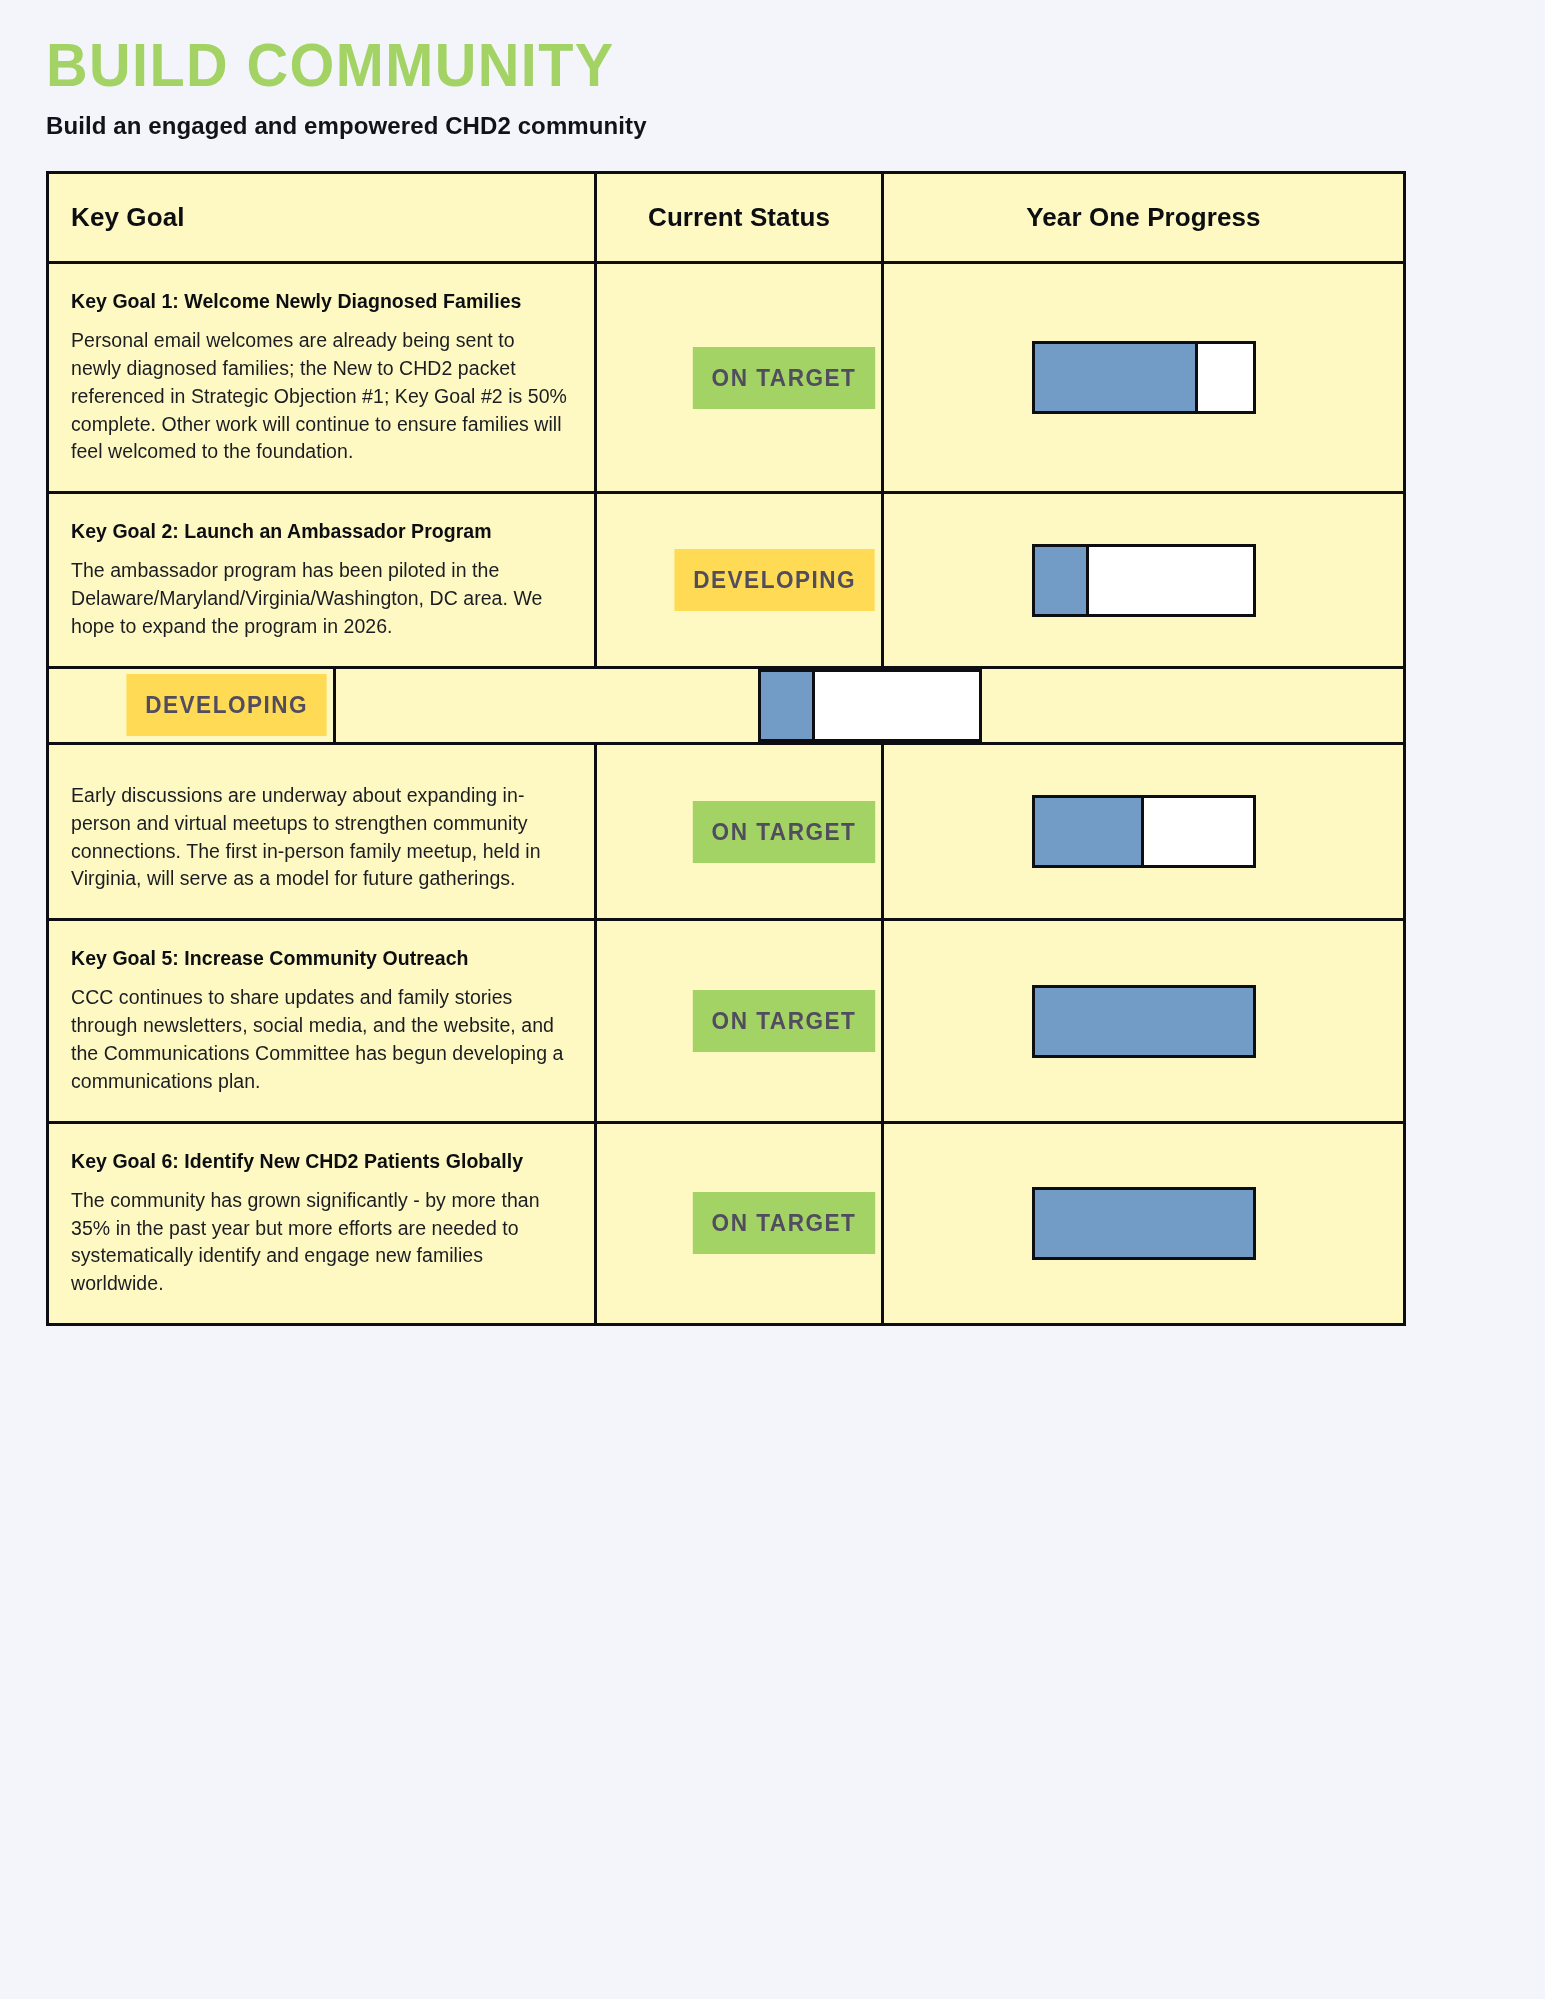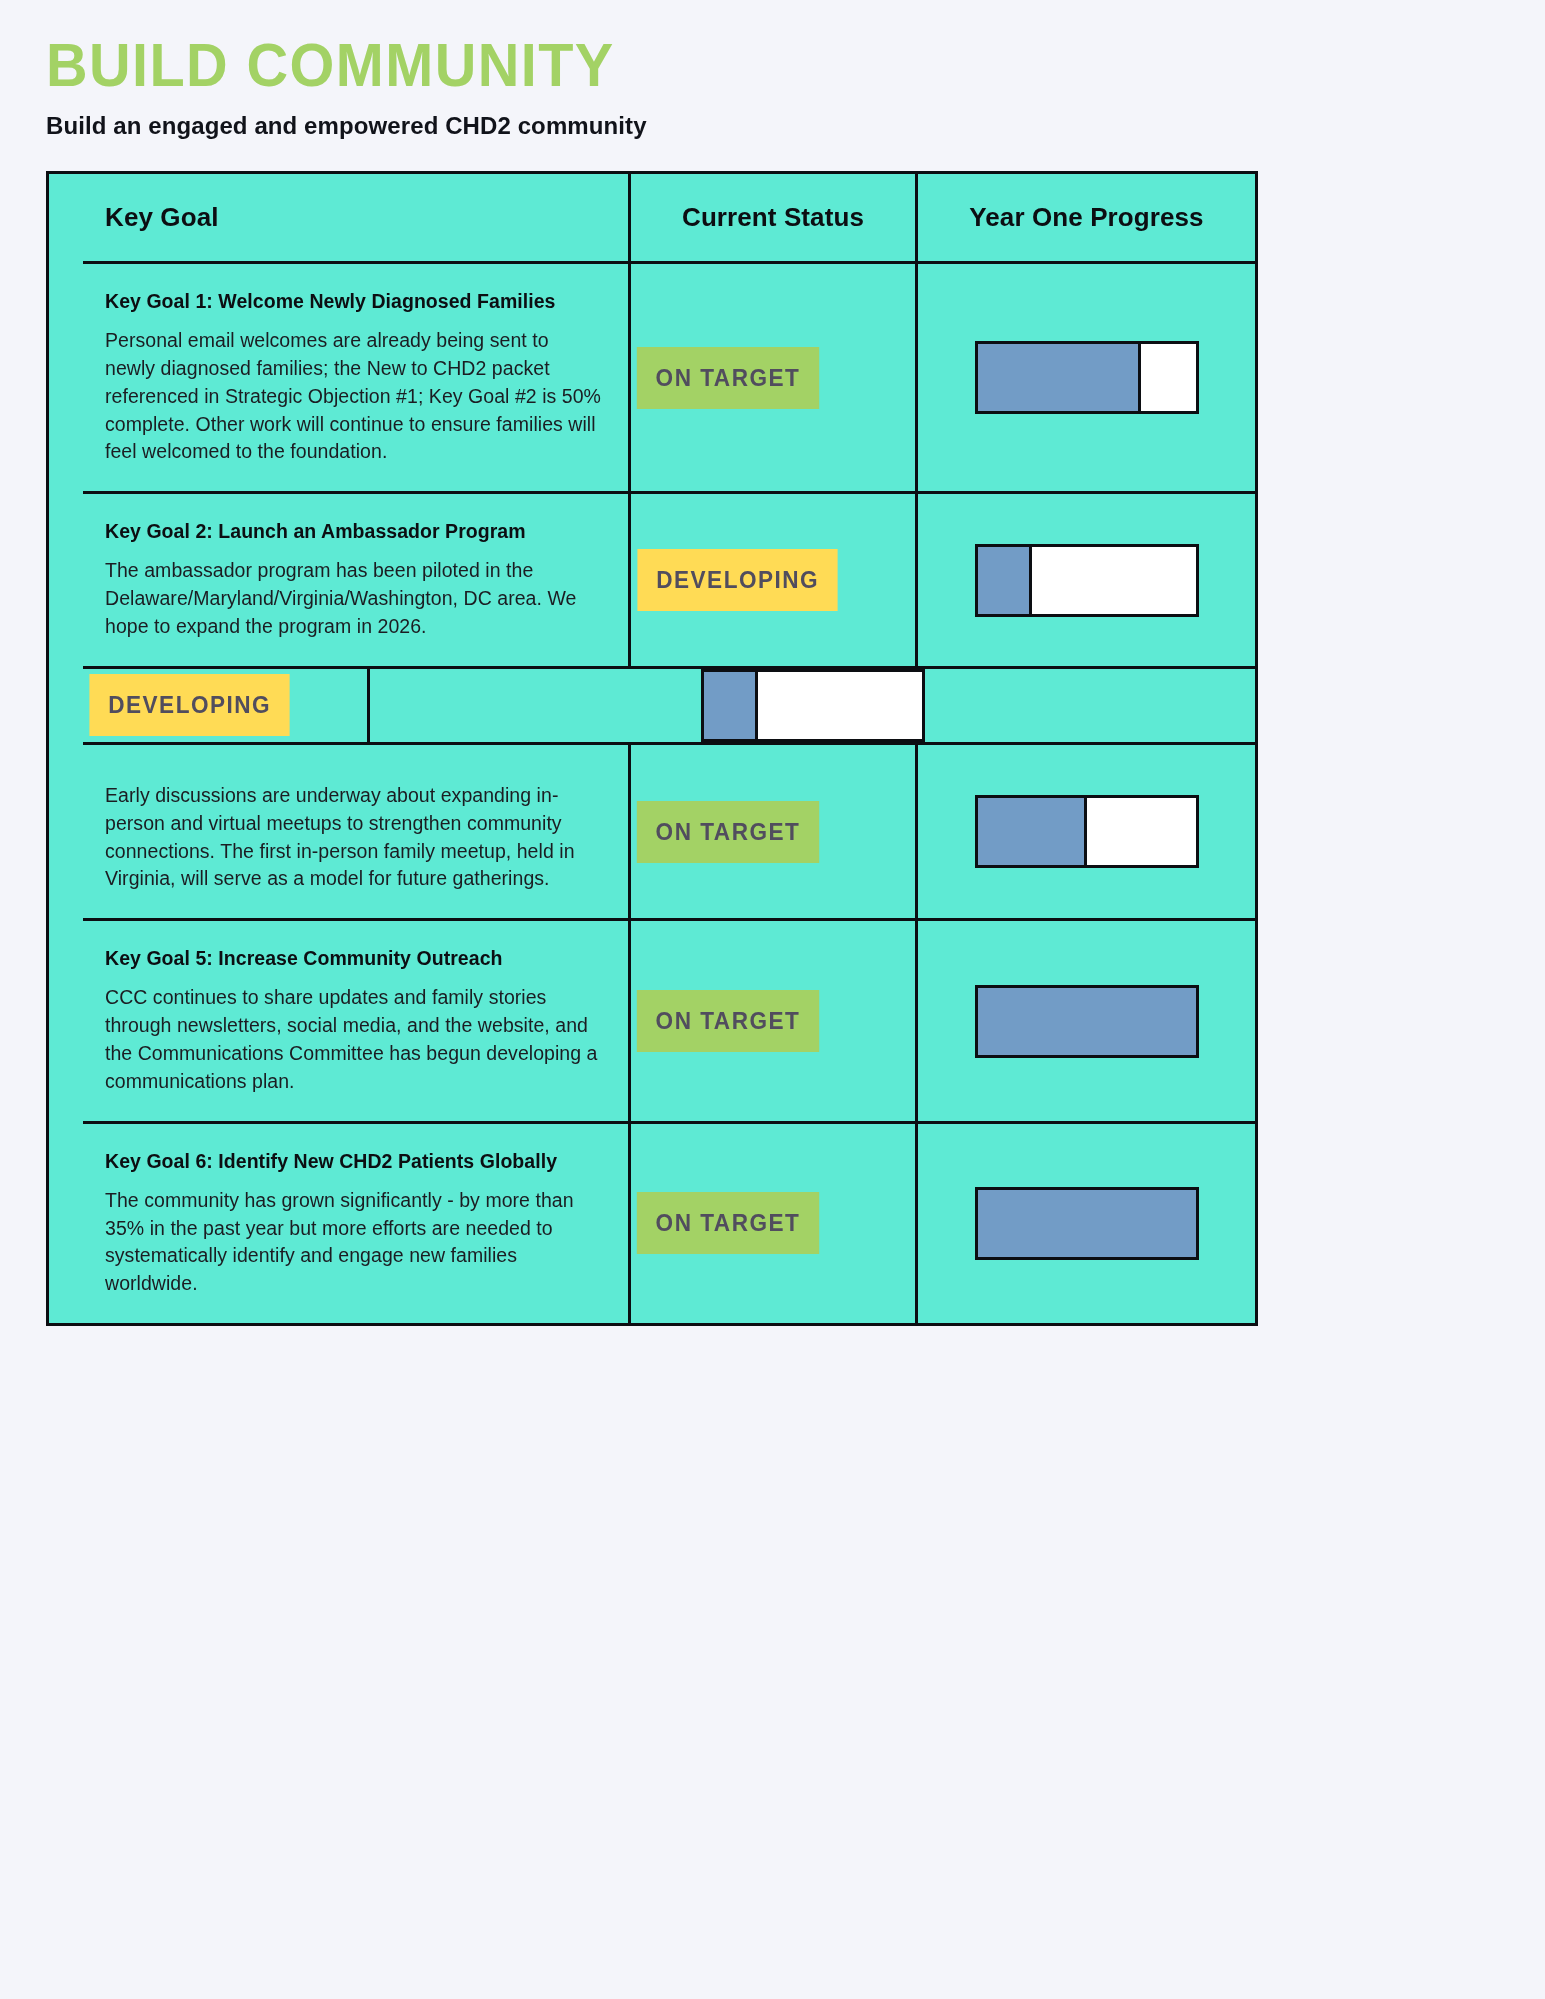--- a/index.html
+++ b/index.html
@@ -40,36 +40,35 @@
     margin-top: 16px;
     font-size: 24px;
     font-weight: 700;
     color: #11131a;
     letter-spacing: 0.1px;
   }
 
   
   .table-wrap {
     margin: 31px 0 0 46px;
-    width: 1212px;
+    width: 1360px;
     border: 3px solid #0c0e12;
-    background: #5eead4;
-    padding-left: 34px;
+    background: #fef9c3;
   }
 
   .trow {
     display: flex;
     align-items: stretch;
     border-bottom: 3px solid #0c0e12;
   }
   .trow:last-child { border-bottom: none; }
 
   .cell-goal   { width: 548px; flex: 0 0 548px; border-right: 3px solid #0c0e12; }
   .cell-status { width: 287px; flex: 0 0 287px; border-right: 3px solid #0c0e12;
-                 display: flex; align-items: center; justify-content: flex-start; }
+                 display: flex; align-items: center; justify-content: flex-end; }
   .cell-prog   { flex: 1 1 auto; display: flex; align-items: center; justify-content: center; }
 
   
   .head-row { height: 90px; }
   .head-row .cell-goal {
     display: flex; align-items: center; padding-left: 22px;
   }
   .head-row .cell-status, .head-row .cell-prog { justify-content: center; }
   .th-text {
     font-size: 26px;

